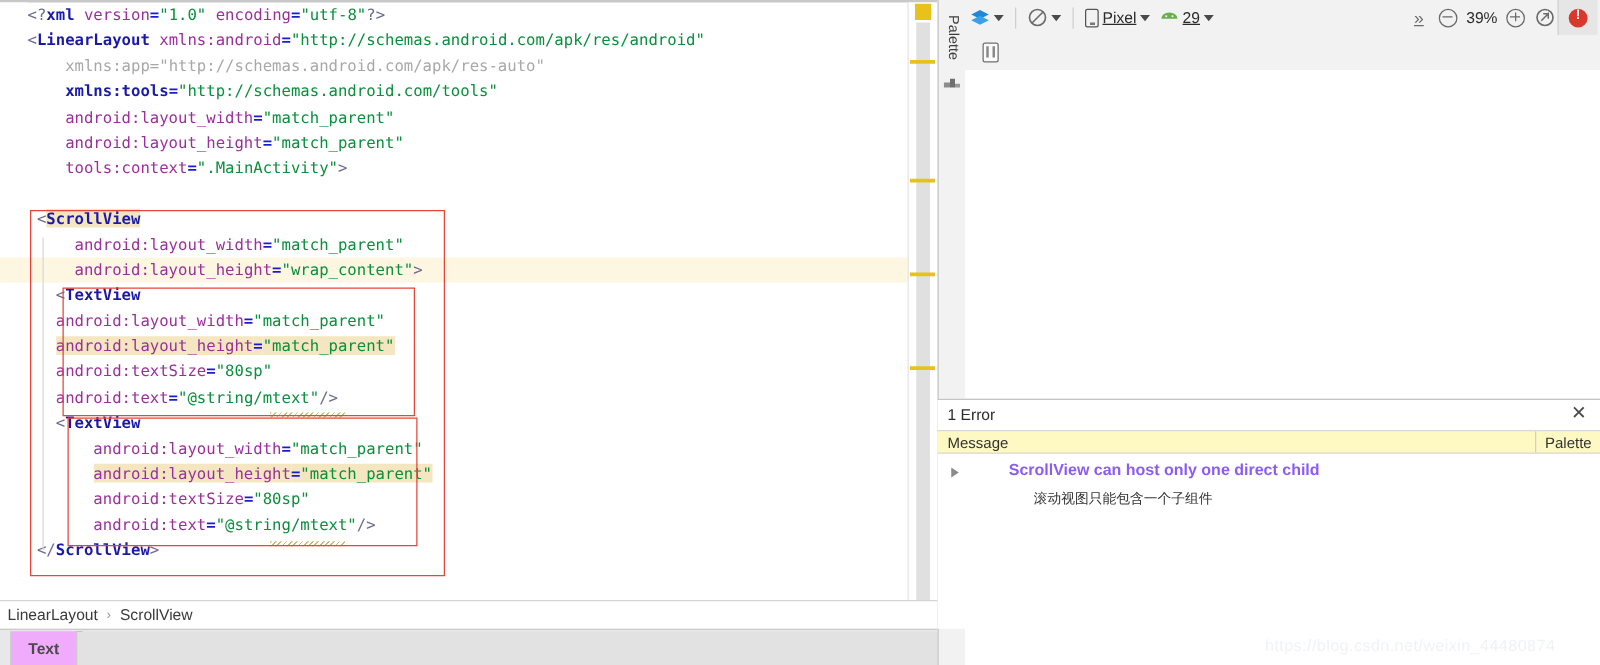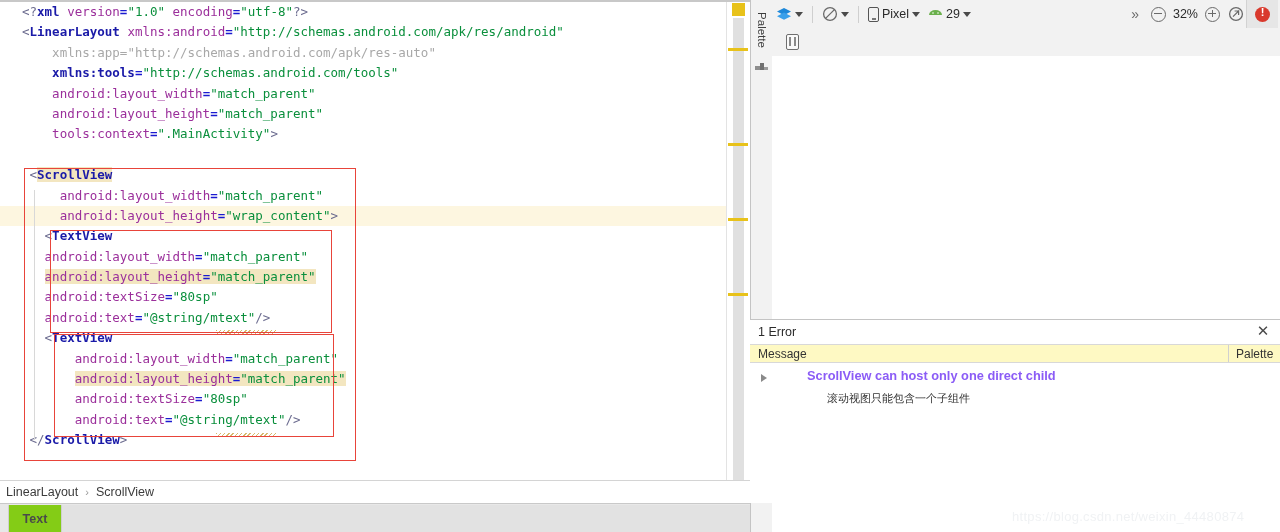--- a/index.html
+++ b/index.html
@@ -169,21 +169,21 @@
     position: absolute;
     left: 0; top: 503px;
     width: 750px; height: 29px;
     background: #e8e8e8;
     border-top: 1px solid #c9c9c9;
   }
   #tab-text {
     position: absolute;
     left: 8px; top: 1px;
     width: 52px; height: 28px;
-    background: #84cc16;
+    background: #f0abfc;
     border-left: 1px solid #cfcfcf;
     border-right: 5px solid #404040;
     display: flex; align-items: center; justify-content: center;
     font-size: 12.5px; font-weight: bold;
     color: #4a4a4a;
   }
   #tab-rest {
     position: absolute;
     left: 61px; top: 1px;
     width: 689px; height: 28px;
@@ -234,20 +234,21 @@
     align-items: center;
   }
   .tb-item {
     display: flex;
     align-items: center;
     height: 28px;
     padding: 0 4px;
     gap: 3px;
     font-size: 12.5px;
     color: #2b2b2b;
+    text-decoration: underline;
   }
   .tb-sep {
     width: 1px; height: 17px;
     background: #cfcfcf;
     margin: 0 5px;
   }
   .caret-dn {
     width: 0; height: 0;
     border-left: 4px solid transparent;
     border-right: 4px solid transparent;
@@ -541,21 +542,21 @@
       <div style="flex:1"></div>
 
       <div class="tb-item" style="color:#6a6a6a;font-size:14px;padding-right:8px">»</div>
 
       <div class="tb-item">
         <span class="circ-btn">
           <span class="h"></span>
         </span>
       </div>
 
-      <div id="zoom-val">32%</div>
+      <div id="zoom-val">39%</div>
 
       <div class="tb-item">
         <span class="circ-btn">
           <span class="h"></span>
           <span class="v"></span>
         </span>
       </div>
 
       <div class="tb-item" style="padding-right:36px">
         <svg width="16" height="16" viewBox="0 0 16 16">

